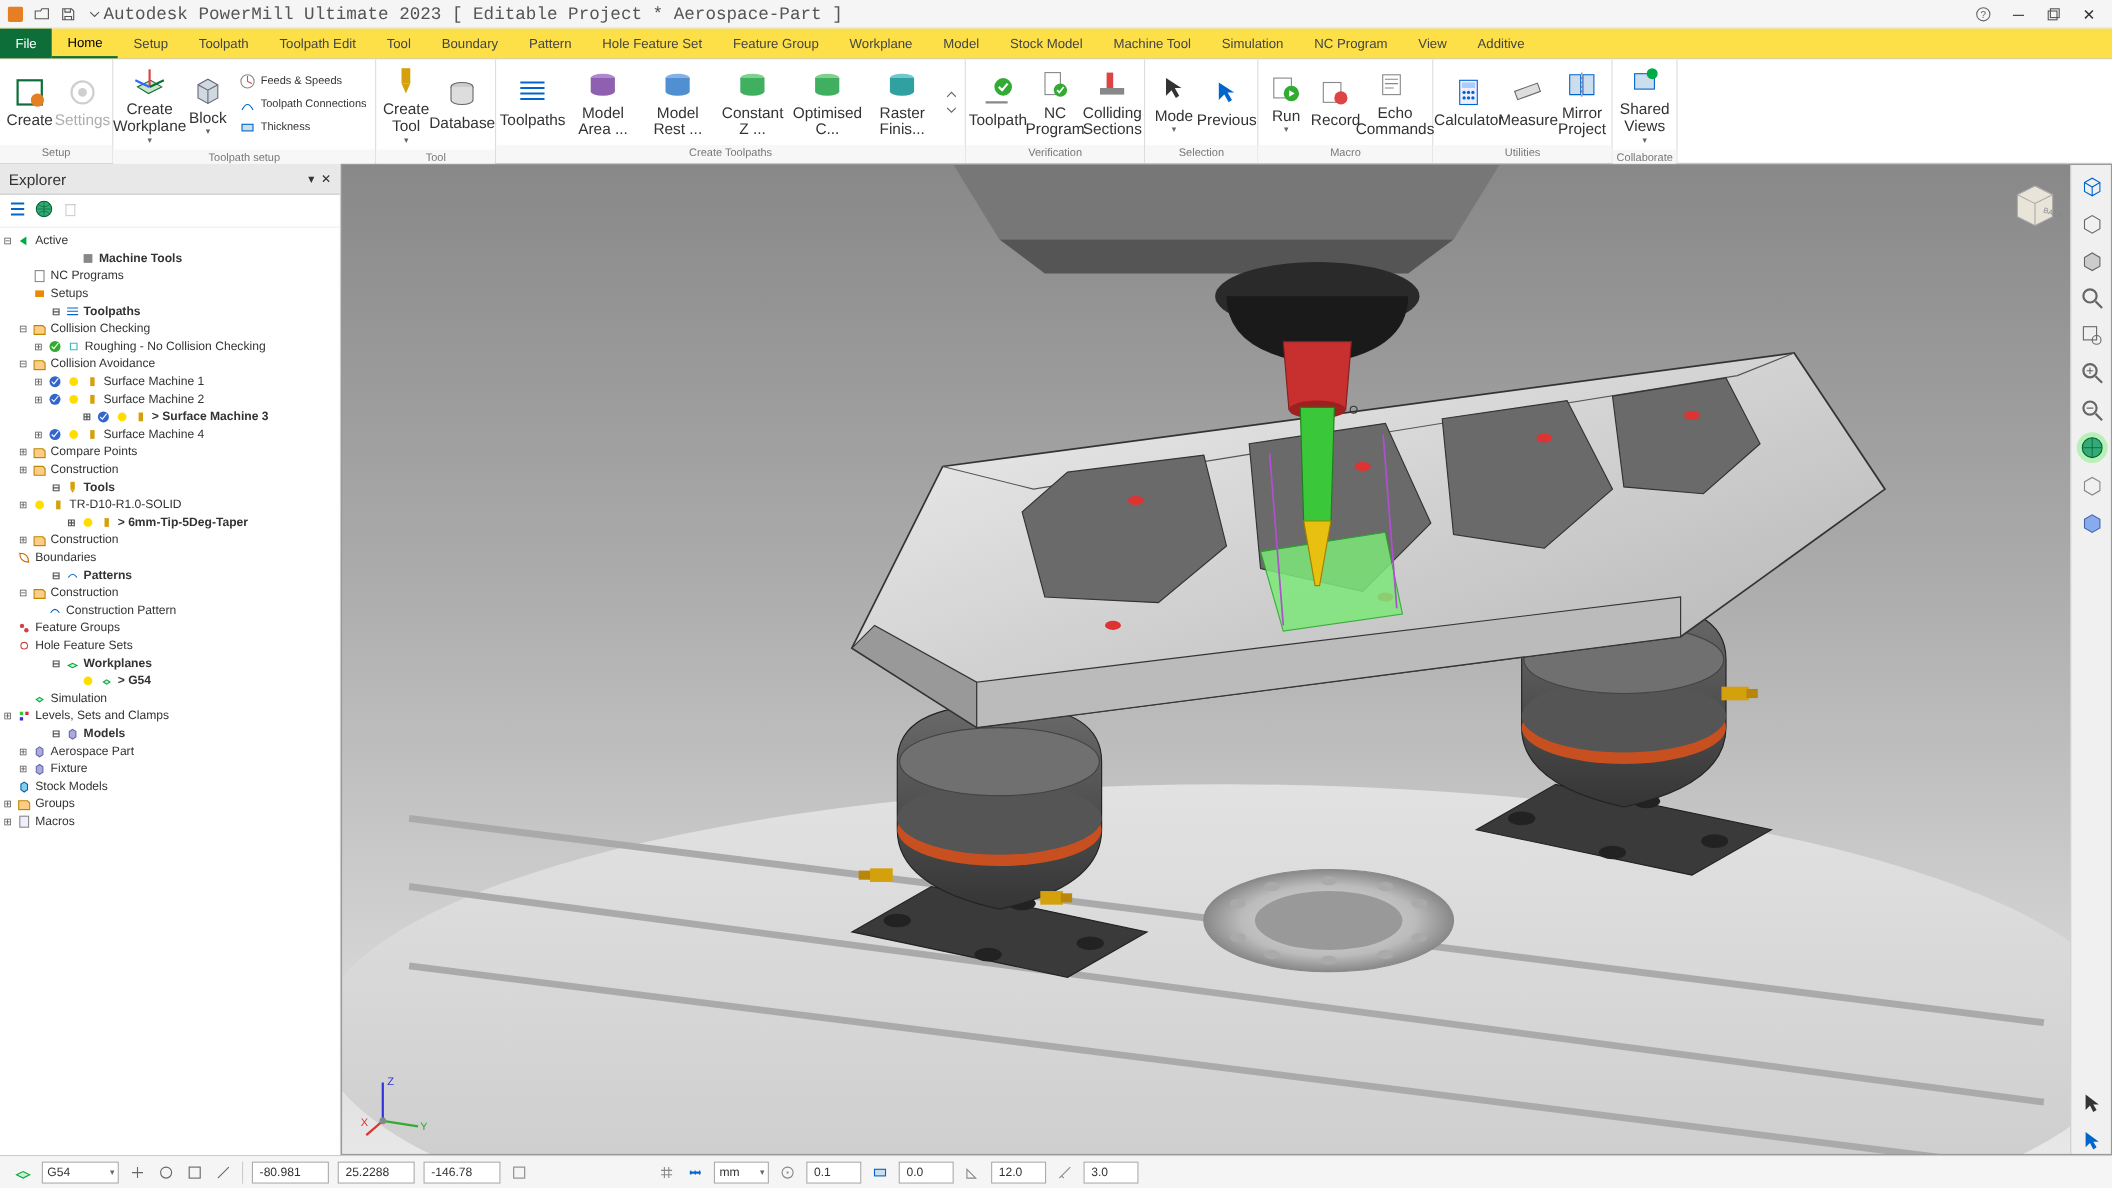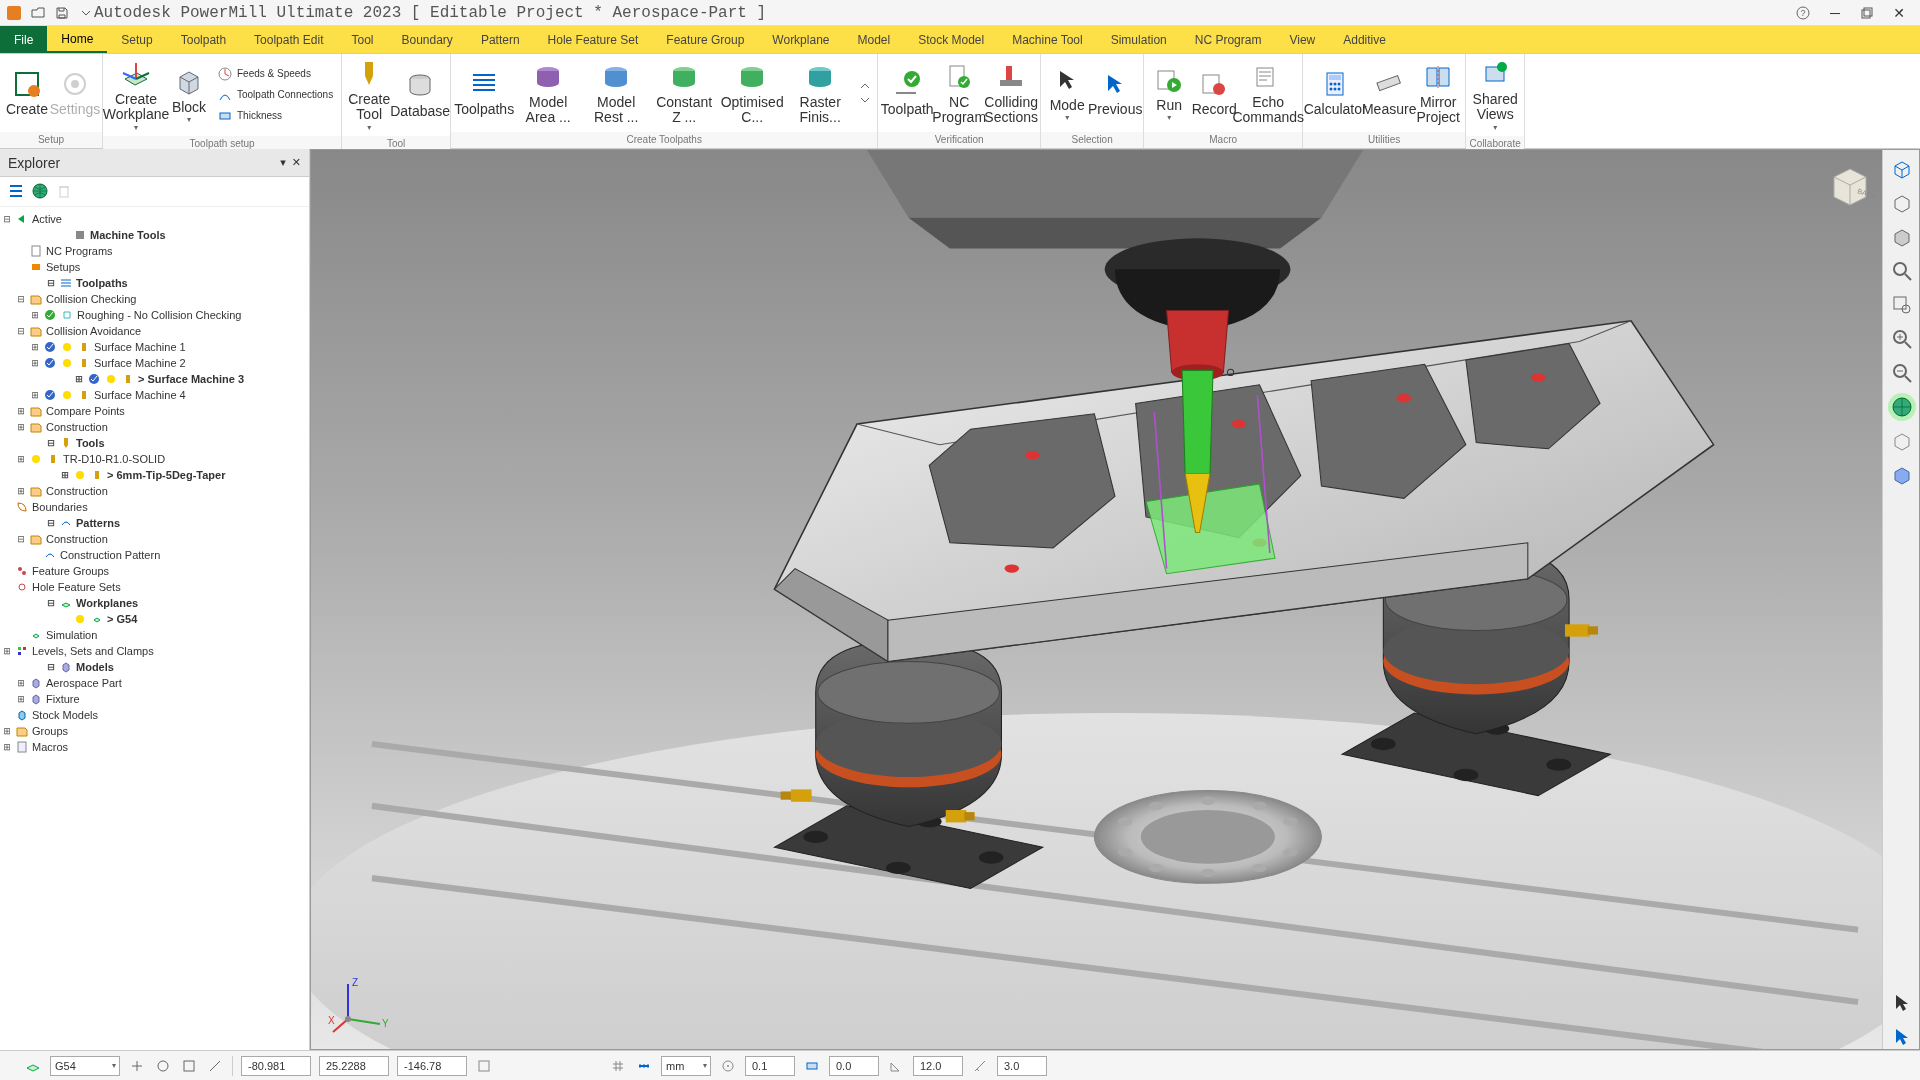--- a/index.html
+++ b/index.html
@@ -43,21 +43,21 @@
 .indent2 { padding-left: 28px; }
 
 .viewport { flex: 1; background: linear-gradient(180deg, #888 0%, #aaa 40%, #e8e8e8 100%); position: relative; }
 .vp-border { position:absolute; inset:0; border:1px solid #999; pointer-events:none; }
 .view-cube { position: absolute; top: 10px; right: 44px; width: 52px; height: 52px; }
 .right-toolbar { position: absolute; top: 0; right: 0; width: 38px; background: #f0f0f0; border-left: 1px solid #ccc; height: 100%; display: flex; flex-direction: column; align-items: center; gap: 6px; padding-top: 6px; }
 .right-toolbar .vbtn { width: 28px; height: 28px; display:flex;align-items:center;justify-content:center;cursor:pointer; }
 .axis-gizmo { position: absolute; bottom: 16px; left: 18px; width: 60px; height: 60px; }
 .scene-render { position:absolute; inset:0; width:100%; height:100%; }
 
-.statusbar { height: 30px; background: #f5f5f5; border-top: 1px solid #ccc; display: flex; align-items: center; gap: 8px; padding: 0 24px; font-size: 11px; }
+.statusbar { height: 30px; background: #f5f5f5; border-top: 1px solid #ccc; display: flex; align-items: center; gap: 8px; padding: 0 12px; font-size: 11px; }
 .sb-combo { height: 20px; border: 1px solid #aaa; background: #fff; padding: 0 18px 0 4px; display:flex;align-items:center;min-width:70px; position:relative; }
 .sb-field { height: 20px; border: 1px solid #aaa; background: #fff; padding: 0 6px; display:flex;align-items:center;min-width:60px; }
 .sb-icon { width:18px;height:18px;display:flex;align-items:center;justify-content:center; }
 .sb-sep { width:1px;height:20px;background:#ccc; }
 </style>
 </head>
 <body>
 
 <div class="titlebar">
   <div class="qat">

